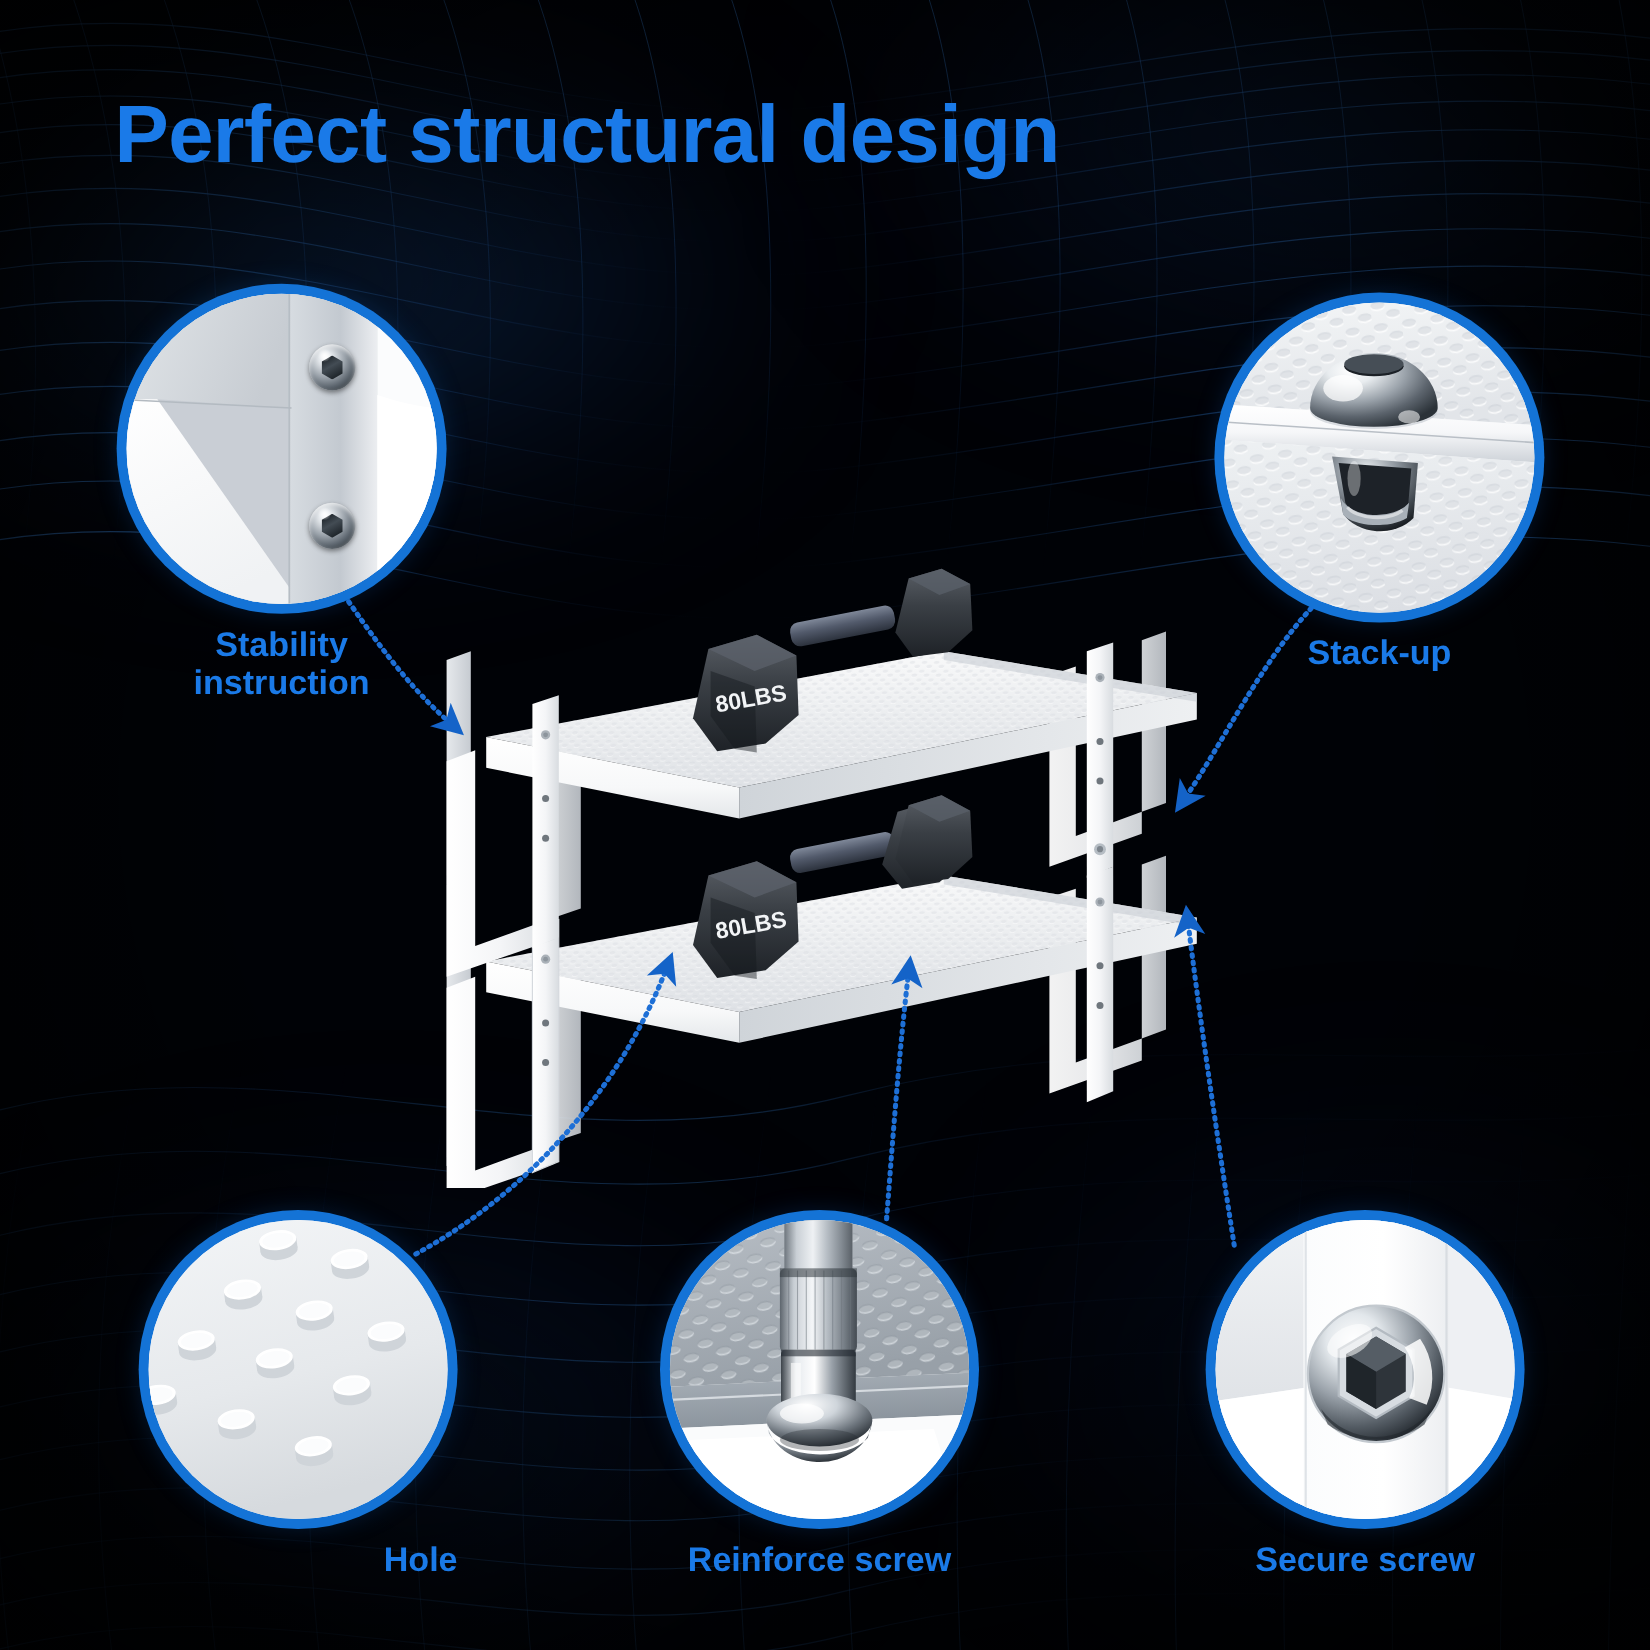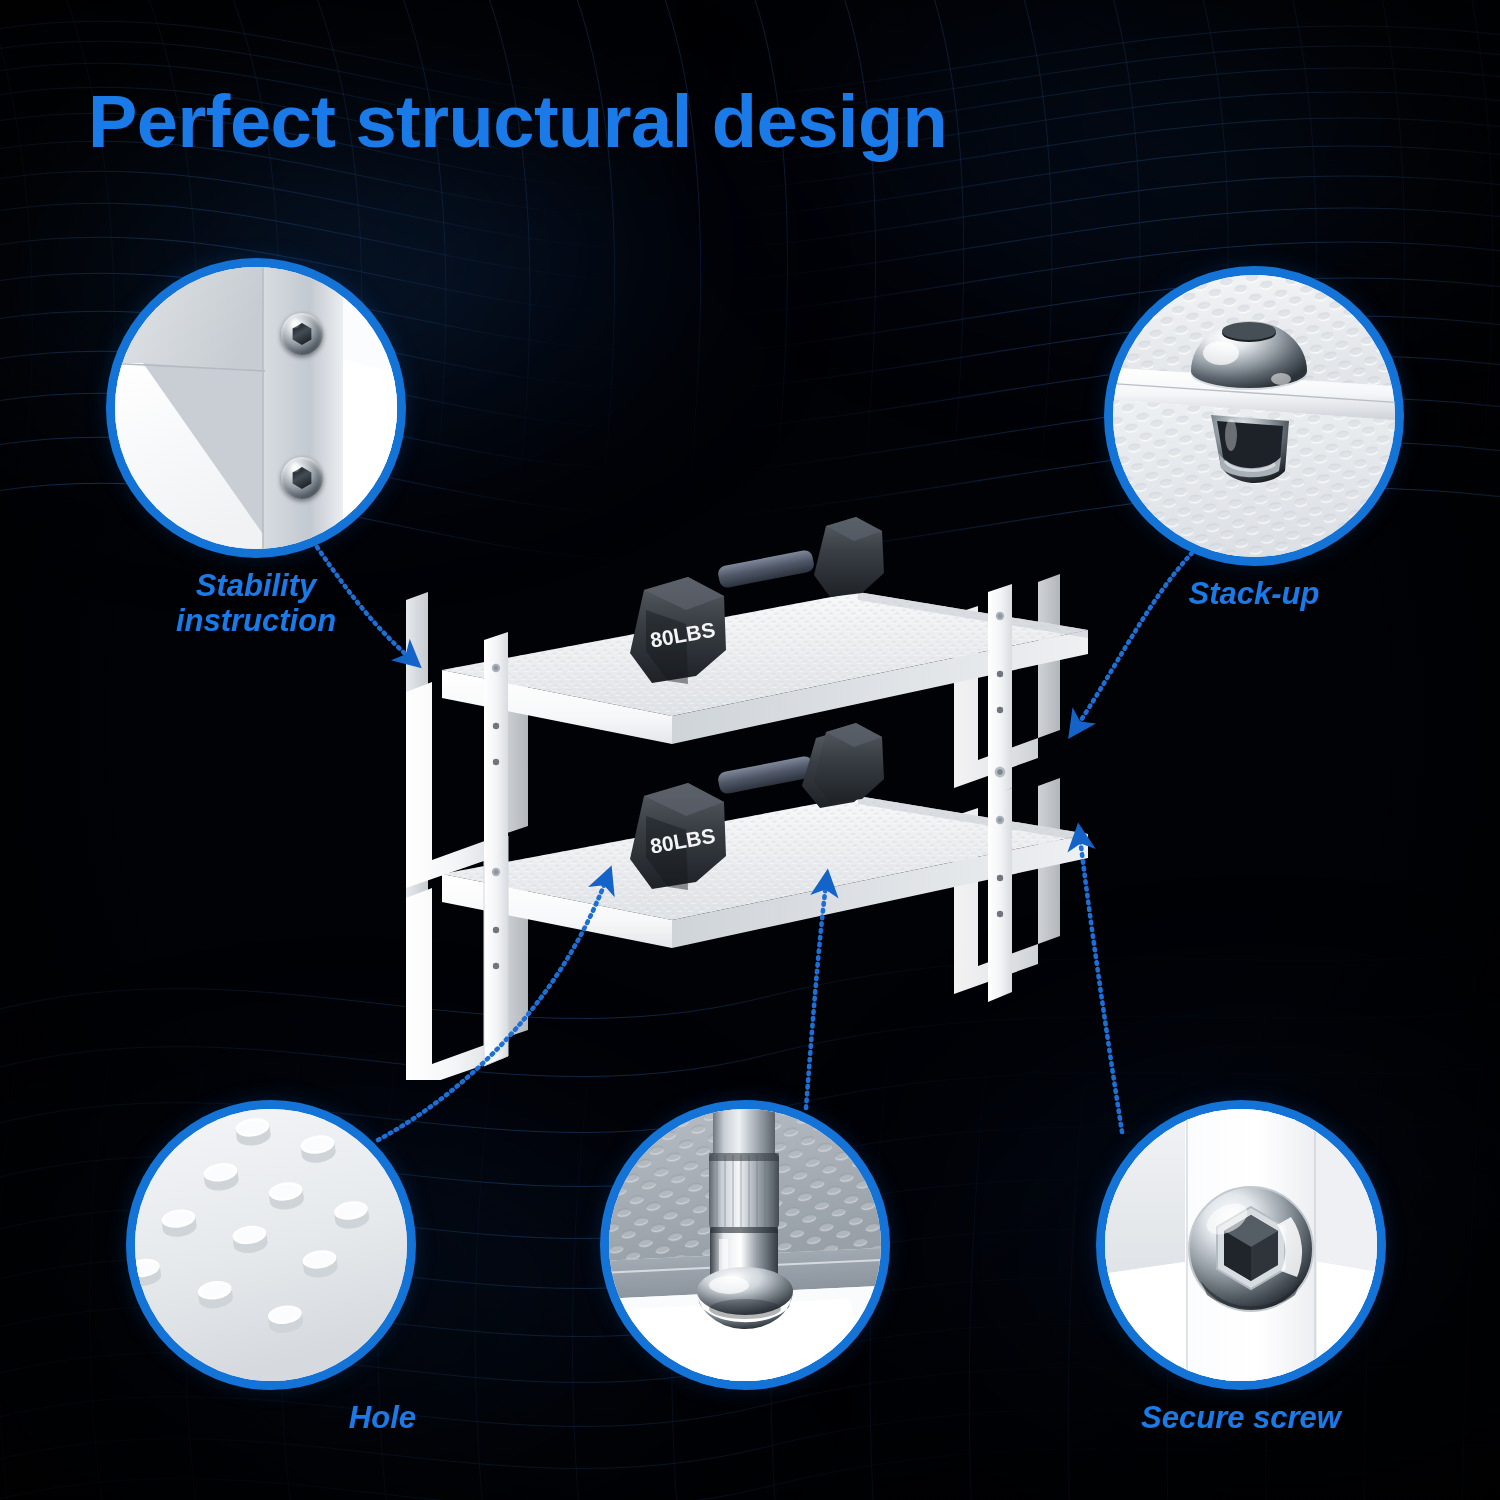--- a/index.html
+++ b/index.html
@@ -27,21 +27,21 @@
             background:radial-gradient(ellipse at center, rgba(12,40,88,.30), rgba(4,16,38,0) 72%); }
 
   
   #title {
     position:absolute; left:88px; top:84px; z-index:8;
     font-size:74px; font-weight:bold; letter-spacing:-0.5px;
     line-height:1.04; white-space:nowrap;
   }
 
   
-  .callout { position:absolute; z-index:6;font-style:italic; }
+  .callout { position:absolute; z-index:6; }
   .circle-ring {
     position:absolute; border-radius:50%;
     overflow:hidden;
     box-shadow:0 0 0 9px var(--ring), 0 0 26px 4px rgba(20,110,210,.30);
     background:#f2f4f6;
   }
   .circle-inner { position:absolute; inset:0; }
   .callout-label {
     position:absolute; text-align:center; font-size:31px; font-weight:bold;
     line-height:1.14; white-space:pre-line; left:50%;
@@ -166,21 +166,21 @@
       <path d="M1168,1520 C1164,1350 1174,1160 1192,980"></path>
       <path d="M1266,1520 C1264,1352 1274,1162 1290,982"></path>
       <path d="M1364,1520 C1364,1354 1374,1164 1388,984"></path>
       <path d="M1462,1520 C1464,1356 1474,1166 1486,986"></path>
     </g>
 
     <rect x="0" y="0" width="1500" height="1500" fill="url(#vig)"></rect>
   </svg>
 </div>
 
-<h1 id="title" style="color: rgb(26, 122, 232);">Perfect structural design</h1>
+<h1 id="title" style="color: rgb(26, 122, 232); margin-left: 16px;">Perfect structural design</h1>
 
 <svg id="leaders" viewBox="0 0 1500 1500">
   <defs>
     <marker id="arrHead" markerWidth="7" markerHeight="7" refX="3.2" refY="3.5" orient="auto" markerUnits="strokeWidth">
       <path d="M0.4,0.4 L6.6,3.5 L0.4,6.6 L2.0,3.5 Z" fill="#1463c8"></path>
     </marker>
   </defs>
   <g fill="none" stroke="#1d6fd6" stroke-width="4.6" stroke-dasharray="1.6 5.2" stroke-linecap="round" marker-end="url(#arrHead)">
 
     <path d="M317,547 C352,598 378,630 410,658"></path>
@@ -540,20 +540,21 @@
         <rect x="101" y="118" width="68" height="6" fill="#222830" opacity=".6"></rect>
         <rect x="110" y="130" width="9" height="40" fill="#ffffff" opacity=".6"></rect>
 
         <path d="M88,178 A48,40 0 0 0 184,182 L180,198 A48,26 0 0 1 90,194 Z" fill="url(#footG)"></path>
         <ellipse cx="136" cy="182" rx="48" ry="24" fill="url(#footG)"></ellipse>
         <ellipse cx="120" cy="176" rx="20" ry="9" fill="#ffffff" opacity=".68"></ellipse>
         <ellipse cx="136" cy="200" rx="36" ry="10" fill="#262c32" opacity=".35"></ellipse>
       </svg>
     </div>
   </div>
+  <div class="callout-label" style="top: 300px; width: 290px; color: rgb(26, 122, 232);">Reinforce screw</div>
 </div>
 
 <div class="callout" style="left:1096px; top:1100px; width:290px; height:370px;">
   <div class="circle-ring" style="left: 9px; top: 9px; width: 272px; height: 272px; --ring: #1473d6;">
     <div class="circle-inner">
       <svg viewBox="0 0 272 272" width="272" height="272">
         <defs>
           <linearGradient id="uprightG" x1="0" y1="0" x2="1" y2="0">
             <stop offset="0%" stop-color="#fbfcfd"></stop>
               <stop offset="55%" stop-color="#ffffff"></stop>

